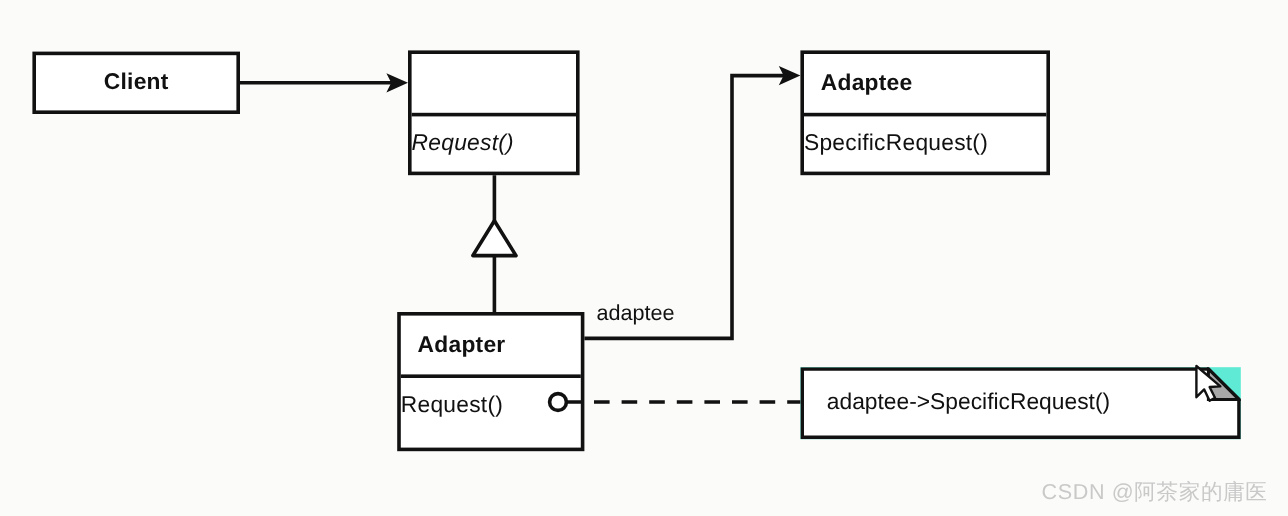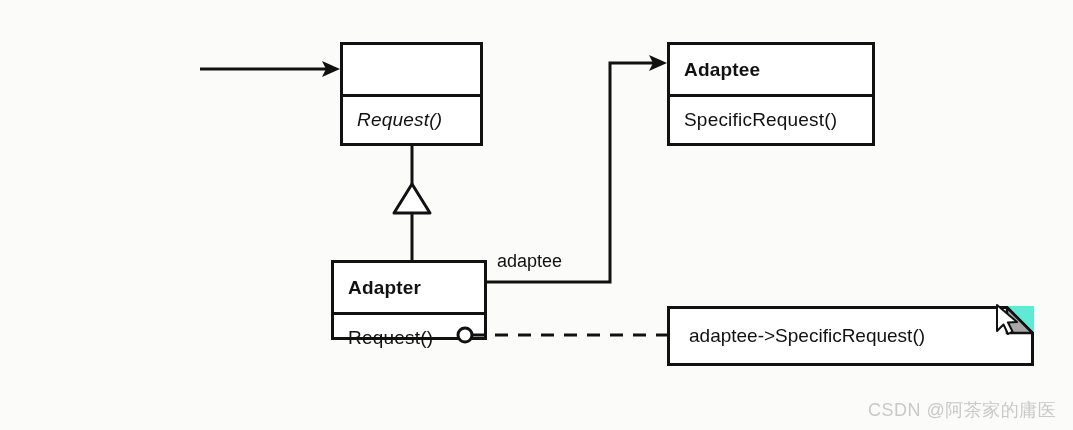--- a/index.html
+++ b/index.html
@@ -39,21 +39,20 @@
     padding-left: 14px;
     letter-spacing: 0.2px;
   }
   .cls-name.centered {
     justify-content: center;
     padding-left: 0;
   }
   .cls-op {
     font-size: 19px;
     color: #111111;
-    padding-left: 14px;
     letter-spacing: 0.2px;
   }
   .italic { font-style: italic; }
 
   .note-box {
     position: absolute;
     background: #5eead4;
     box-sizing: border-box;
   }
   .note-text {
@@ -82,31 +81,34 @@
     width: 1073px;
     height: 430px;
     pointer-events: none;
   }
 </style>
 </head>
 <body>
 
 <div id="canvas">
 
+  <div class="uml-box" style="left:27px; top:43px; width:173px; height:52px;">
+    <div class="compartment cls-name centered" style="top:0; height:46px;">Client</div>
+  </div>
 
   <div class="uml-box" style="left:340px; top:42px; width:143px; height:104px;">
     <div class="compartment compartment-divider cls-op italic" style="top:49px; height:49px;">Request()</div>
   </div>
 
   <div class="uml-box" style="left:667px; top:42px; width:208px; height:104px;">
     <div class="compartment cls-name" style="top:0; height:49px;">Adaptee</div>
     <div class="compartment compartment-divider cls-op" style="top:49px; height:49px;">SpecificRequest()</div>
   </div>
 
-  <div class="uml-box" style="left:331px; top:260px; width:156px; height:80px;">
+  <div class="uml-box" style="left:331px; top:260px; width:156px; height:116px;">
     <div class="compartment cls-name" style="top:0; height:49px;">Adapter</div>
     <div class="compartment compartment-divider cls-op" style="top:49px; height:49px;">Request()</div>
   </div>
 
   <div class="edge-label" style="left:497px; top:251px;">adaptee</div>
 
   <div class="note-box" style="left:667px; top:306px; width:367px; height:60px;">
     <svg width="367" height="60" style="position:absolute;left:0;top:0;">
 
       <path d="M 1.5,1.5 L 340,1.5 L 365.5,27 L 365.5,58.5 L 1.5,58.5 Z" fill="#ffffff" stroke="#111111" stroke-width="3"></path>

